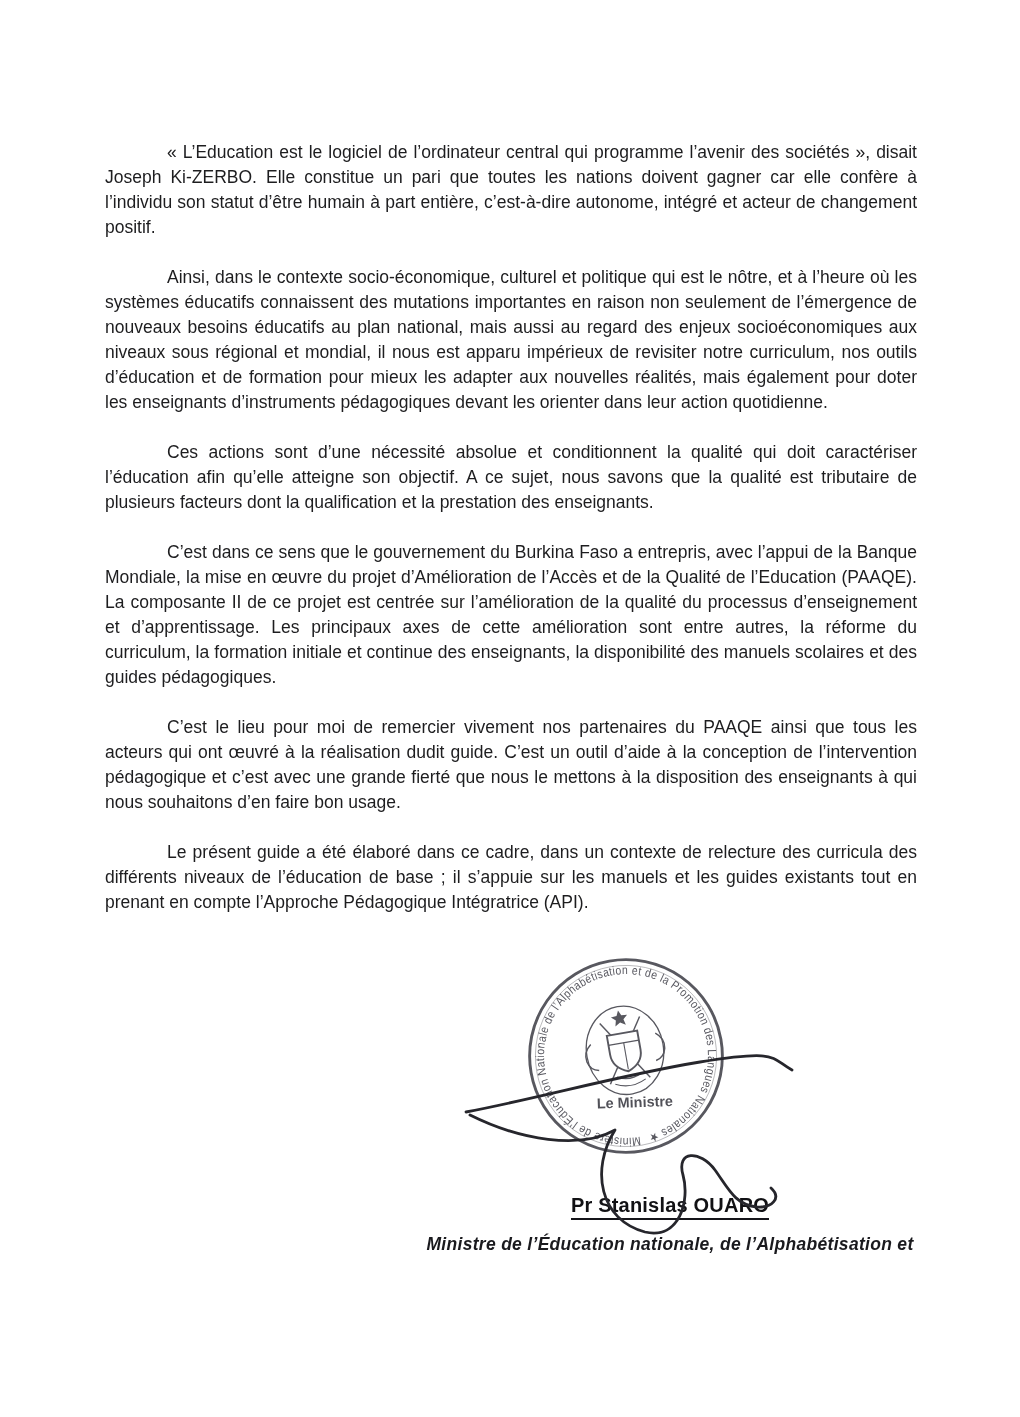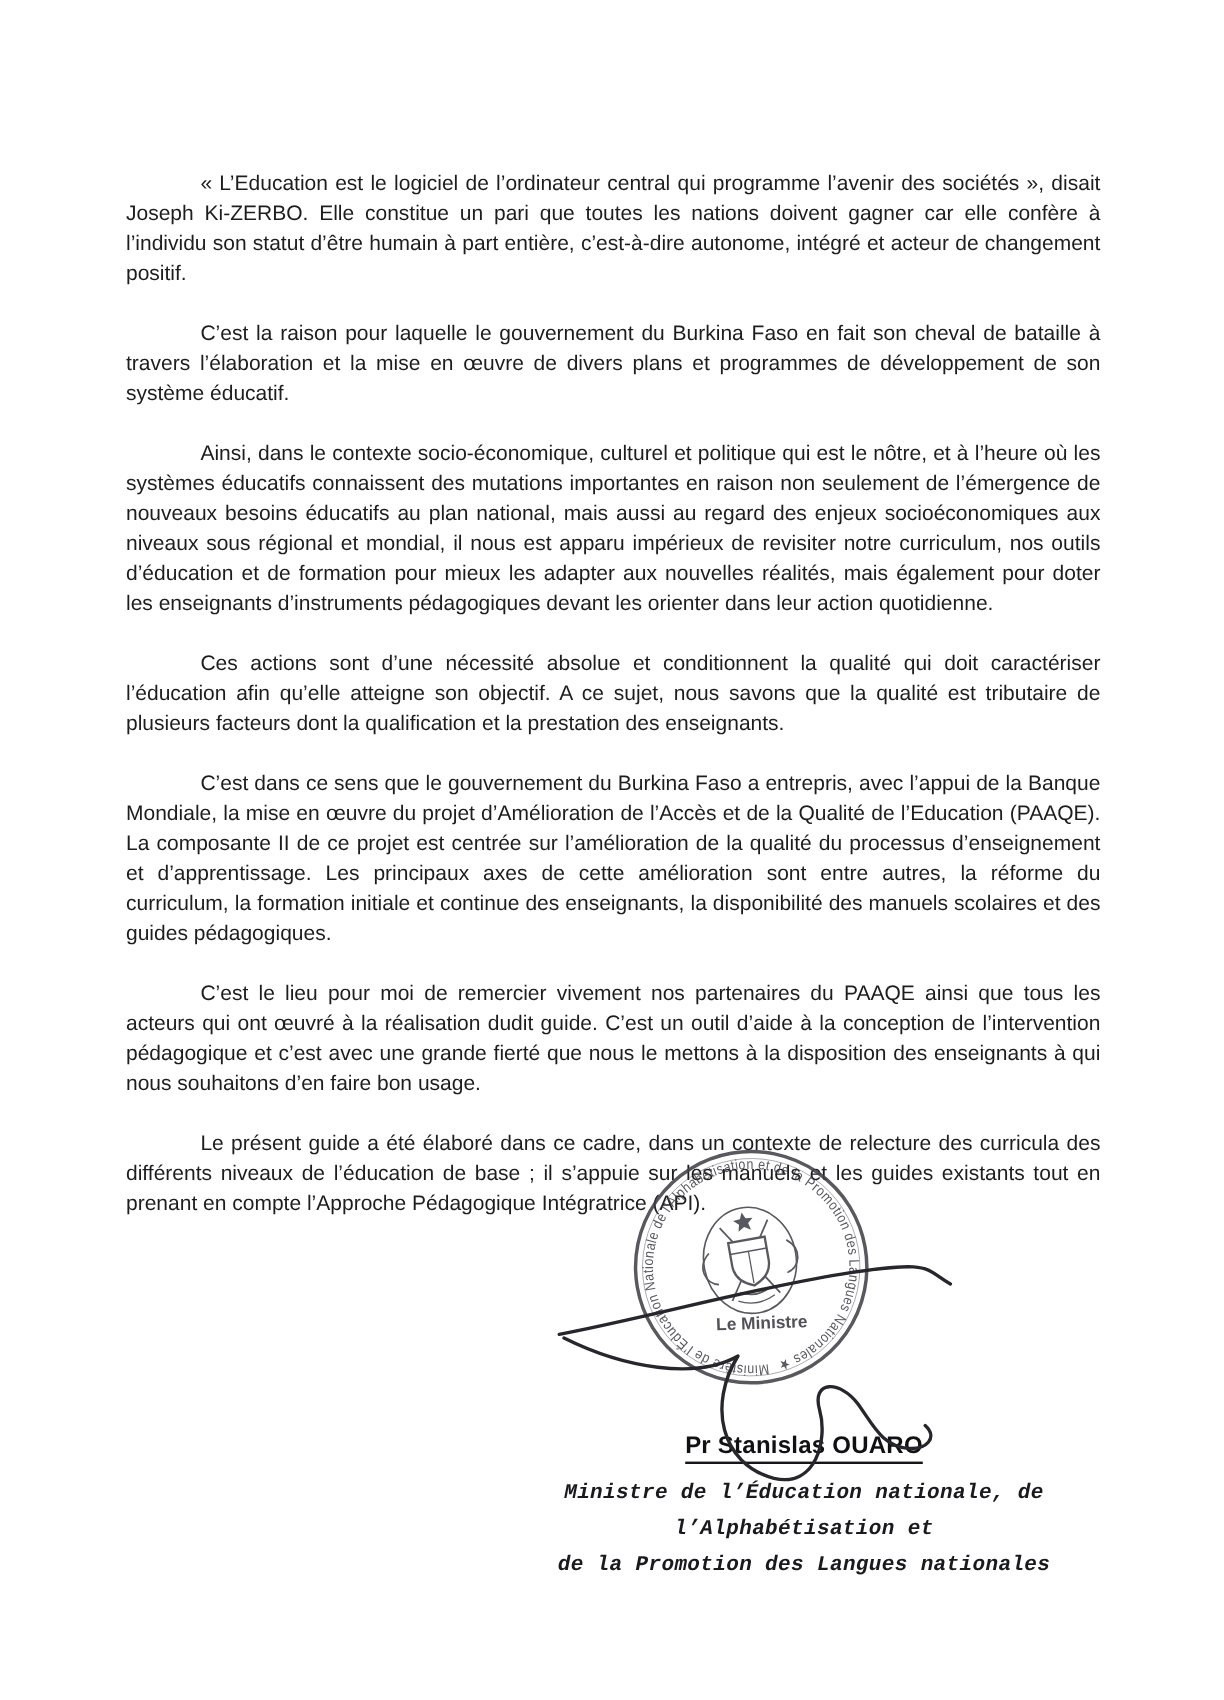--- a/index.html
+++ b/index.html
@@ -42,32 +42,31 @@
   .sign-block {
     position:absolute; left:400px; top:1194px; width:540px;
     text-align:center; z-index:2;
   }
   .sign-block .name {
     display:inline-block; font-size:20px; font-weight:bold;
     letter-spacing:.2px; border-bottom:2.5px solid #15151a;
     padding-bottom:1px; margin-bottom:9px; color:#111114;
   }
   .sign-block .title {
-    font-family:Liberation Mono, monospace; font-style:italic; font-weight:600;
+    font-family:Liberation Sans, sans-serif; font-style:italic; font-weight:600;
     font-size:17.5px; line-height:30px; color:#1a1a1e; letter-spacing:.3px;
   }
 </style>
 </head>
 <body>
 
 <div class="page">
 
   <div class="doc">
     <p>« L’Education est le logiciel de l’ordinateur central qui programme l’avenir des sociétés », disait Joseph Ki-ZERBO. Elle constitue un pari que toutes les nations doivent gagner car elle confère à l’individu son statut d’être humain à part entière, c’est-à-dire autonome, intégré et acteur de changement positif.</p>
-    <p>C’est la raison pour laquelle le gouvernement du Burkina Faso en fait son cheval de bataille à travers l’élaboration et la mise en œuvre de divers plans et programmes de développement de son système éducatif.</p>
     <p>Ainsi, dans le contexte socio-économique, culturel et politique qui est le nôtre, et à l’heure où les systèmes éducatifs connaissent des mutations importantes en raison non seulement de l’émergence de nouveaux besoins éducatifs au plan national, mais aussi au regard des enjeux socioéconomiques aux niveaux sous régional et mondial, il nous est apparu impérieux de revisiter notre curriculum, nos outils d’éducation et de formation pour mieux les adapter aux nouvelles réalités, mais également pour doter les enseignants d’instruments pédagogiques devant les orienter dans leur action quotidienne.</p>
     <p>Ces actions sont d’une nécessité absolue et conditionnent la qualité qui doit caractériser l’éducation afin qu’elle atteigne son objectif. A ce sujet, nous savons que la qualité est tributaire de plusieurs facteurs dont la qualification et la prestation des enseignants.</p>
     <p>C’est dans ce sens que le gouvernement du Burkina Faso a entrepris, avec l’appui de la Banque Mondiale, la mise en œuvre du projet d’Amélioration de l’Accès et de la Qualité de l’Education (PAAQE). La composante II de ce projet est centrée sur l’amélioration de la qualité du processus d’enseignement et d’apprentissage. Les principaux axes de cette amélioration sont entre autres, la réforme du curriculum, la formation initiale et continue des enseignants, la disponibilité des manuels scolaires et des guides pédagogiques.</p>
     <p>C’est le lieu pour moi de remercier vivement nos partenaires du PAAQE ainsi que tous les acteurs qui ont œuvré à la réalisation dudit guide. C’est un outil d’aide à la conception de l’intervention pédagogique et c’est avec une grande fierté que nous le mettons à la disposition des enseignants à qui nous souhaitons d’en faire bon usage.</p>
     <p>Le présent guide a été élaboré dans ce cadre, dans un contexte de relecture des curricula des différents niveaux de l’éducation de base ; il s’appuie sur les manuels et les guides existants tout en prenant en compte l’Approche Pédagogique Intégratrice (API).</p>
   </div>
 
   <div class="stamp">
     <svg viewBox="0 0 220 220" xmlns="http://www.w3.org/2000/svg">
       <defs>
@@ -105,16 +104,15 @@
   </div>
 
   <svg class="signature" viewBox="0 0 400 250" xmlns="http://www.w3.org/2000/svg">
     <path d="M 26 112 C 100 98, 180 75, 260 62 S 330 58, 352 70"></path>
     <path d="M 30 115 C 80 140, 140 150, 175 130 C 150 170, 160 220, 205 232 C 240 240, 250 200, 243 175 C 236 150, 260 150, 275 170 C 288 188, 295 205, 317 207 C 332 208, 342 198, 331 188"></path>
   </svg>
 
   <div class="sign-block">
     <div class="name">Pr Stanislas OUARO</div>
     <div class="title">Ministre de l’Éducation nationale, de l’Alphabétisation et</div>
-    <div class="title">de la Promotion des Langues nationales</div>
   </div>
 
 </div>
 
 </body></html>

